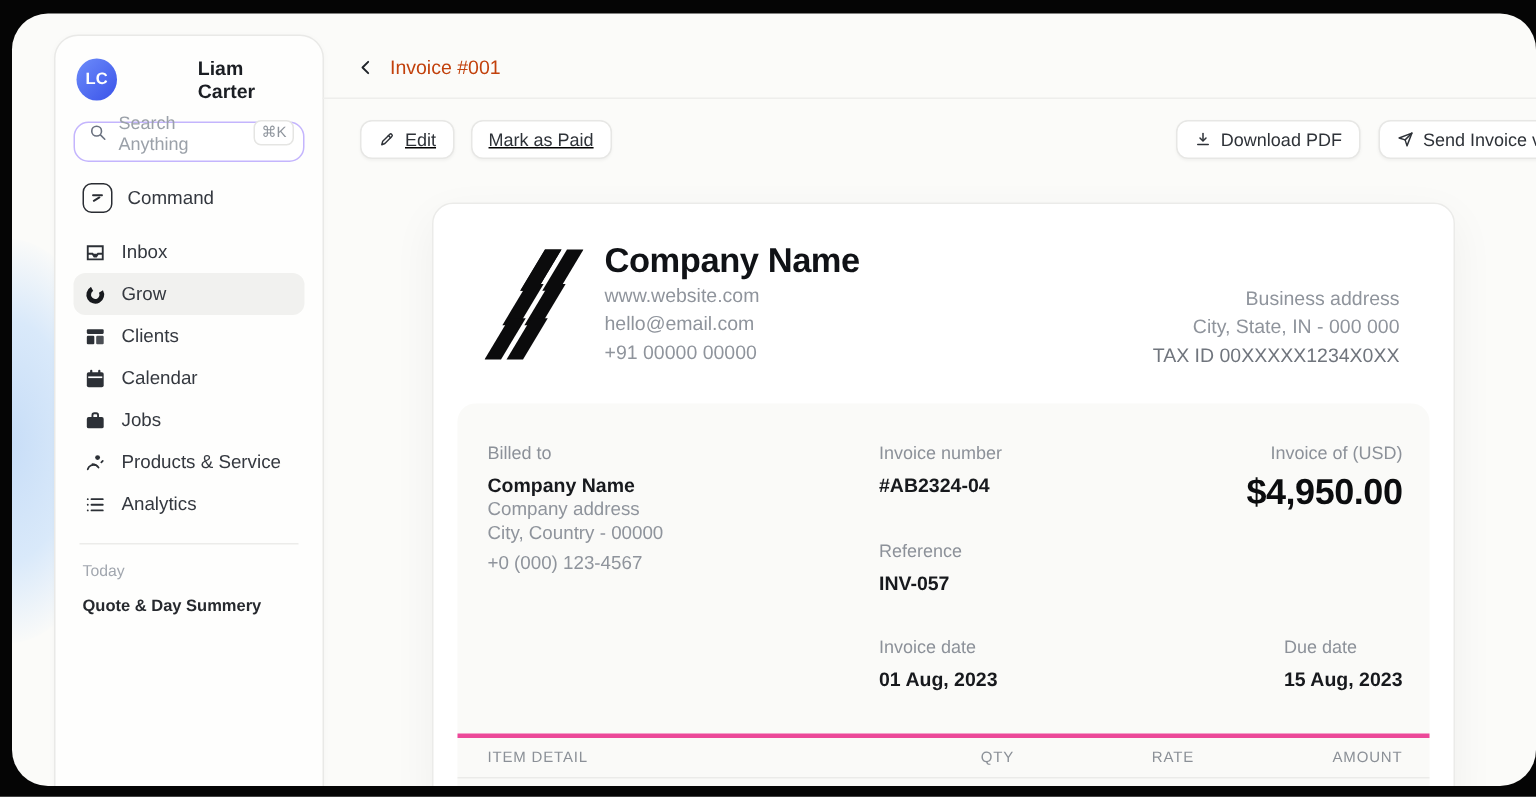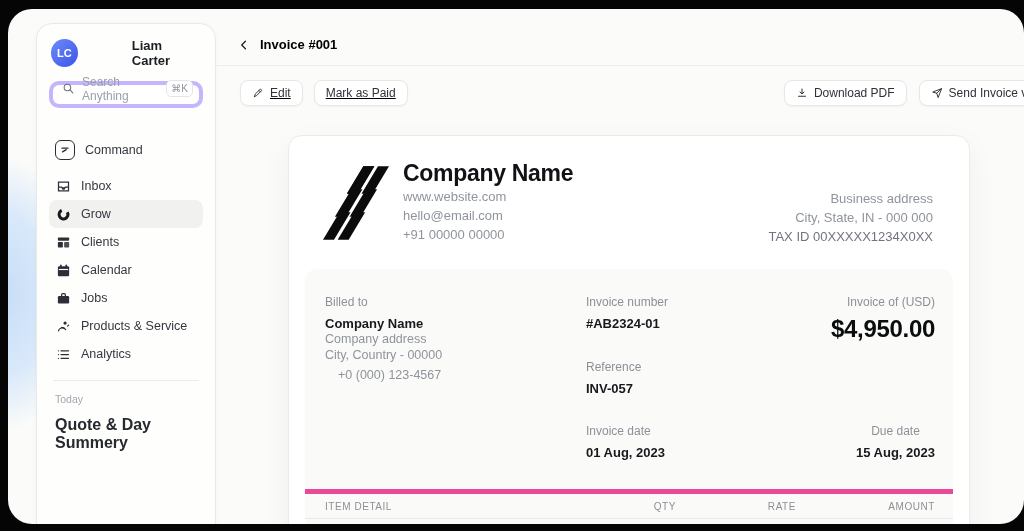--- a/index.html
+++ b/index.html
@@ -16,41 +16,41 @@
   
   .sidebar { position:absolute; left:28px; top:14px; width:180px; bottom:-16px;
     background:#fefefd; border:1px solid #e9e9e7; border-radius:16px;
     padding:12px 12px 0; box-shadow:0 1px 5px rgba(0,0,0,0.03); }
   .user-row { display:flex; align-items:center; gap:10px; padding:2px 2px 13px; }
   .avatar { width:28px; height:28px; border-radius:50%;
     background:linear-gradient(135deg,#6d8cfa,#3a53e9);
     color:#fff; font-size:11px; font-weight:700; display:flex; align-items:center; justify-content:center; }
   .user-name { font-size:13px; font-weight:700; color:#1b1e23;margin-left:44px; }
   .search { display:flex; align-items:center; gap:7px; height:27px; background:#fff;
-    border:4px solid #c4b5fd; border-radius:10px; padding:0 6px 12px 9px; margin-bottom:28px; }
+    border:1px solid #c4b5fd; border-radius:10px; padding:0 6px 12px 9px; margin-bottom:10px; }
   .search-ph { flex:1; font-size:12px; color:#9ba1a9; }
   .kbd { font-size:10px; color:#8f959d; border:1px solid #e5e5e3; border-radius:5px;
     padding:2px 4px; background:#fff; }
   .cmd-row { display:flex; align-items:center; gap:10px; padding:4px 6px 12px; }
   .cmd-box { width:20px; height:20px; border:1.4px solid #2a2d33; border-radius:6px;
     display:flex; align-items:center; justify-content:center; }
   .nav-item { display:flex; align-items:center; gap:10px; height:28px; padding:0 6px;
     border-radius:8px; color:#34383f; font-size:12.5px; font-weight:500; }
   .nav-item.active { background:#f1f1ef; }
   .nav-ico { width:16px; height:16px; display:flex; align-items:center; justify-content:center; flex:0 0 16px; }
   .side-divider { height:1px; background:#ececea; margin:12px 4px 12px; }
   .today-label { font-size:10.5px; color:#a2a7af; margin:0 6px 11px; }
-  .quote-item { font-size:16px; font-weight:700; color:#26292e; margin:0 6px; }
+  .quote-item { font-size:11px; font-weight:700; color:#26292e; margin:0 6px; }
 
   
   .main { position:absolute; left:207px; top:0; right:0; bottom:0; }
   .page-header { height:57px; border-bottom:1px solid #eeeeec; display:flex;
     align-items:flex-end; padding:0 0 13px 22px; gap:9px; }
   .back-btn { display:flex; align-items:center; }
-  .page-title { font-size:13px; font-weight:700; color:#000000; }
+  .page-title { font-size:13px; font-weight:400; color:#c2410c; }
 
   .toolbar { display:flex; justify-content:space-between; align-items:flex-start;
     padding:14px 0 0 25px; }
   .btn { display:inline-flex; align-items:center; gap:6px; height:26px; padding:0 11px;
     background:#fff; border:1px solid #e7e7e5; border-radius:8px; font-size:12px;
     font-weight:500; color:#2e3238; box-shadow:0 1px 2px rgba(20,20,20,0.04); white-space:nowrap; }
   .toolbar-left { display:flex; gap:11px;text-decoration:underline; }
   .toolbar-right { display:flex; gap:12px; margin-right:-58px; }
 
   
@@ -67,30 +67,30 @@
     font-size:13px; line-height:19px; color:#8f949c; }
   .biz-tax { color:#70757d; }
 
   .panel { position:absolute; left:16px; right:16px; top:133px; bottom:0;
     background:#fafaf8; border-radius:12px 12px 0 0; }
   .lbl { font-size:12px; color:#8c9199; }
   .val { font-size:13px; font-weight:700; color:#17191d; margin-top:7px; }
   .gray { font-size:12.5px; color:#8f949c; line-height:16px; }
   .billed { position:absolute; left:20px; top:26px; }
   .billed .gray:first-of-type { margin-top:6px; }
-  .billed-phone { margin-top:4px !important;margin-left:13px; }
+  .billed-phone { margin-top:4px !important; }
   .invnum { position:absolute; left:281px; top:26px; }
   .ref { position:absolute; left:281px; top:91px; }
   .amount { position:absolute; right:18px; top:26px; text-align:right; }
   .amount-big { font-size:24px; font-weight:800; letter-spacing:-0.3px; color:#0b0c0e; margin-top:6px; }
   .subject { position:absolute; left:20px; top:155px; }
   .invdate { position:absolute; left:281px; top:155px; }
-  .duedate { position:absolute; right:18px; top:155px; text-align:center; }
+  .duedate { position:absolute; right:18px; top:155px; text-align:left; }
   .thead { position:absolute; left:0; right:0; top:220px; height:30px;
-    border-top:5px solid #ec4899; border-bottom:1px solid #ebebe9;
+    border-top:3px solid #ec4899; border-bottom:1px solid #ebebe9;
     display:flex; align-items:center; padding:0 18px 0 20px; }
   .th { font-size:10px; font-weight:500; color:#8b9097; letter-spacing:0.55px; }
   .th-item { flex:1; } .th-qty { width:120px; text-align:right; }
   .th-rate { width:120px; text-align:right; } .th-amount { width:139px; text-align:right; }
 
   svg { display:block; }
 </style>
 </head>
 <body>
 
@@ -287,21 +287,21 @@
         <div class="billed">
           <div class="lbl">Billed to</div>
           <div class="val">Company Name</div>
           <div class="gray">Company address</div>
           <div class="gray">City, Country - 00000</div>
           <div class="gray billed-phone">+0 (000) 123-4567</div>
         </div>
 
         <div class="invnum">
           <div class="lbl">Invoice number</div>
-          <div class="val">#AB2324-01</div>
+          <div class="val">#AB2324-04</div>
         </div>
 
         <div class="ref">
           <div class="lbl">Reference</div>
           <div class="val">INV-057</div>
         </div>
 
         <div class="amount">
           <div class="lbl">Invoice of (USD)</div>
           <div class="amount-big">$4,950.00</div>

